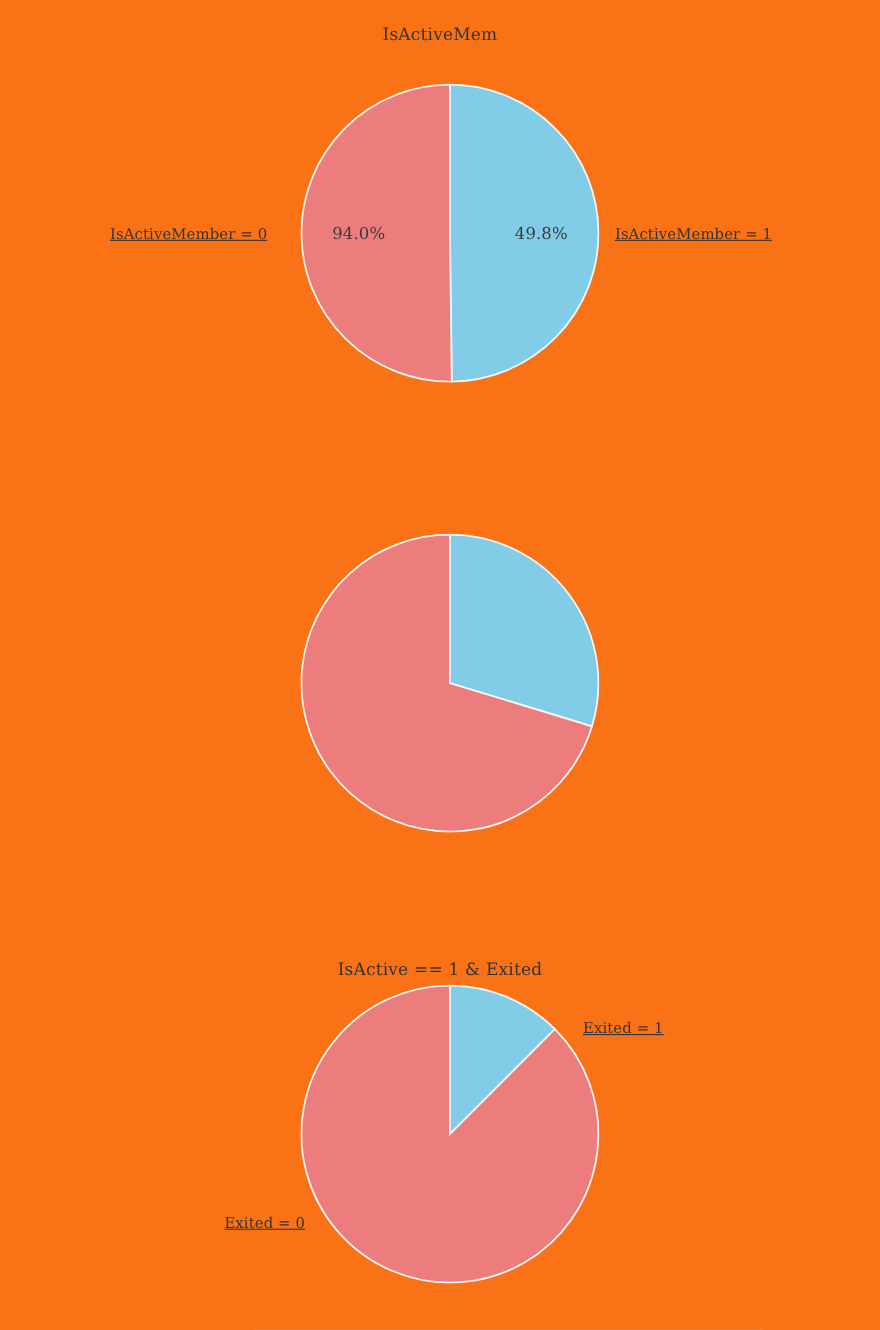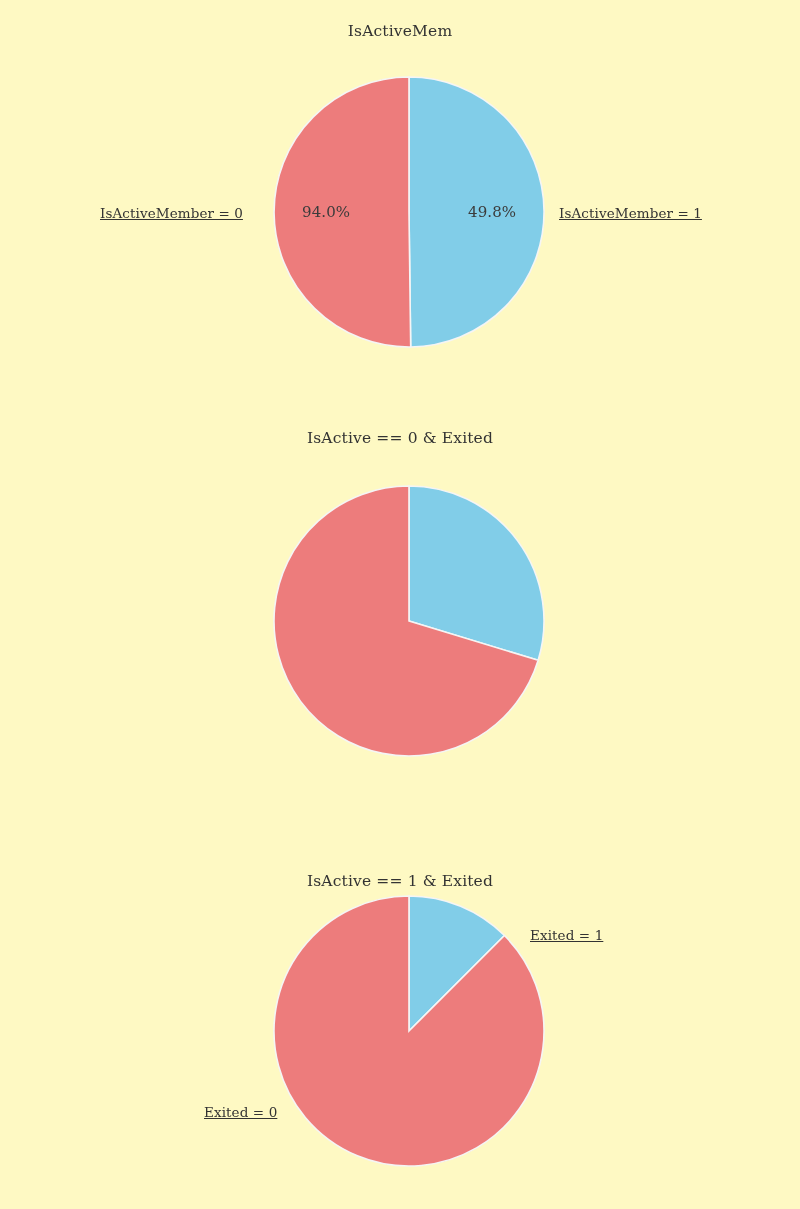--- a/index.html
+++ b/index.html
@@ -14,21 +14,21 @@
     color: #3a3a3a;
     overflow: hidden;
     position: relative;
   }
   .figure {
     position: absolute;
     left: 0;
     top: 0;
     width: 800px;
     height: 1209px;
-    background: #fef9c3;
+    background: #f97316;
   }
   .panel {
     position: absolute;
     left: 0;
     width: 800px;
   }
   #panel-0 { top: 0px;   height: 403px; }
   #panel-1 { top: 403px; height: 403px; }
   #panel-2 { top: 806px; height: 403px; }
 
@@ -99,21 +99,20 @@
         </g>
       </svg>
     </div>
     <div class="slice-label" id="p0-pct-0">49.8%</div>
     <div class="slice-label" id="p0-pct-1">94.0%</div>
     <div class="cat-label" id="p0-cat-0">IsActiveMember = 1</div>
     <div class="cat-label" id="p0-cat-1">IsActiveMember = 0</div>
   </div>
 
   <div class="panel" id="panel-1">
-    <div class="panel-title">IsActive == 0 &amp; Exited</div>
     <div class="pie-wrap">
       <svg class="pie-svg" viewBox="0 0 272 272">
         <g>
           <path fill="#81cde8" stroke="#f5f5f5" stroke-width="1.6" d="M 136 136 L 136.00 1.00 A 135 135 0 0 1 265.16 175.29 Z"></path>
           <path fill="#ed7c7c" stroke="#f5f5f5" stroke-width="1.6" d="M 136 136 L 265.16 175.29 A 135 135 0 1 1 136.00 1.00 Z"></path>
         </g>
       </svg>
     </div>
     <div class="slice-label" id="p1-pct-0">29.7%</div>
     <div class="slice-label" id="p1-pct-1">70.3%</div>

